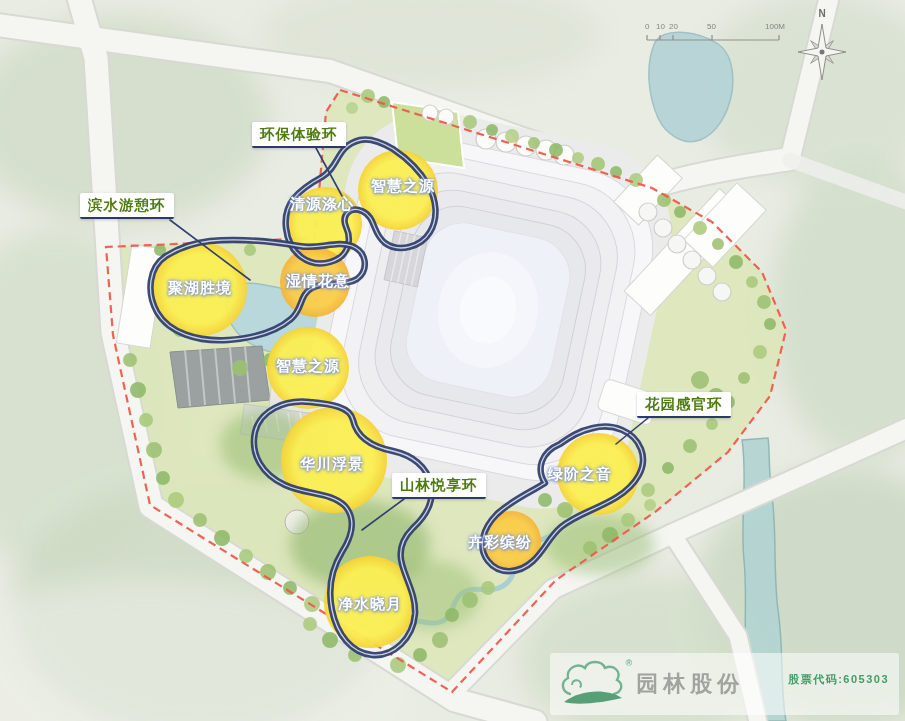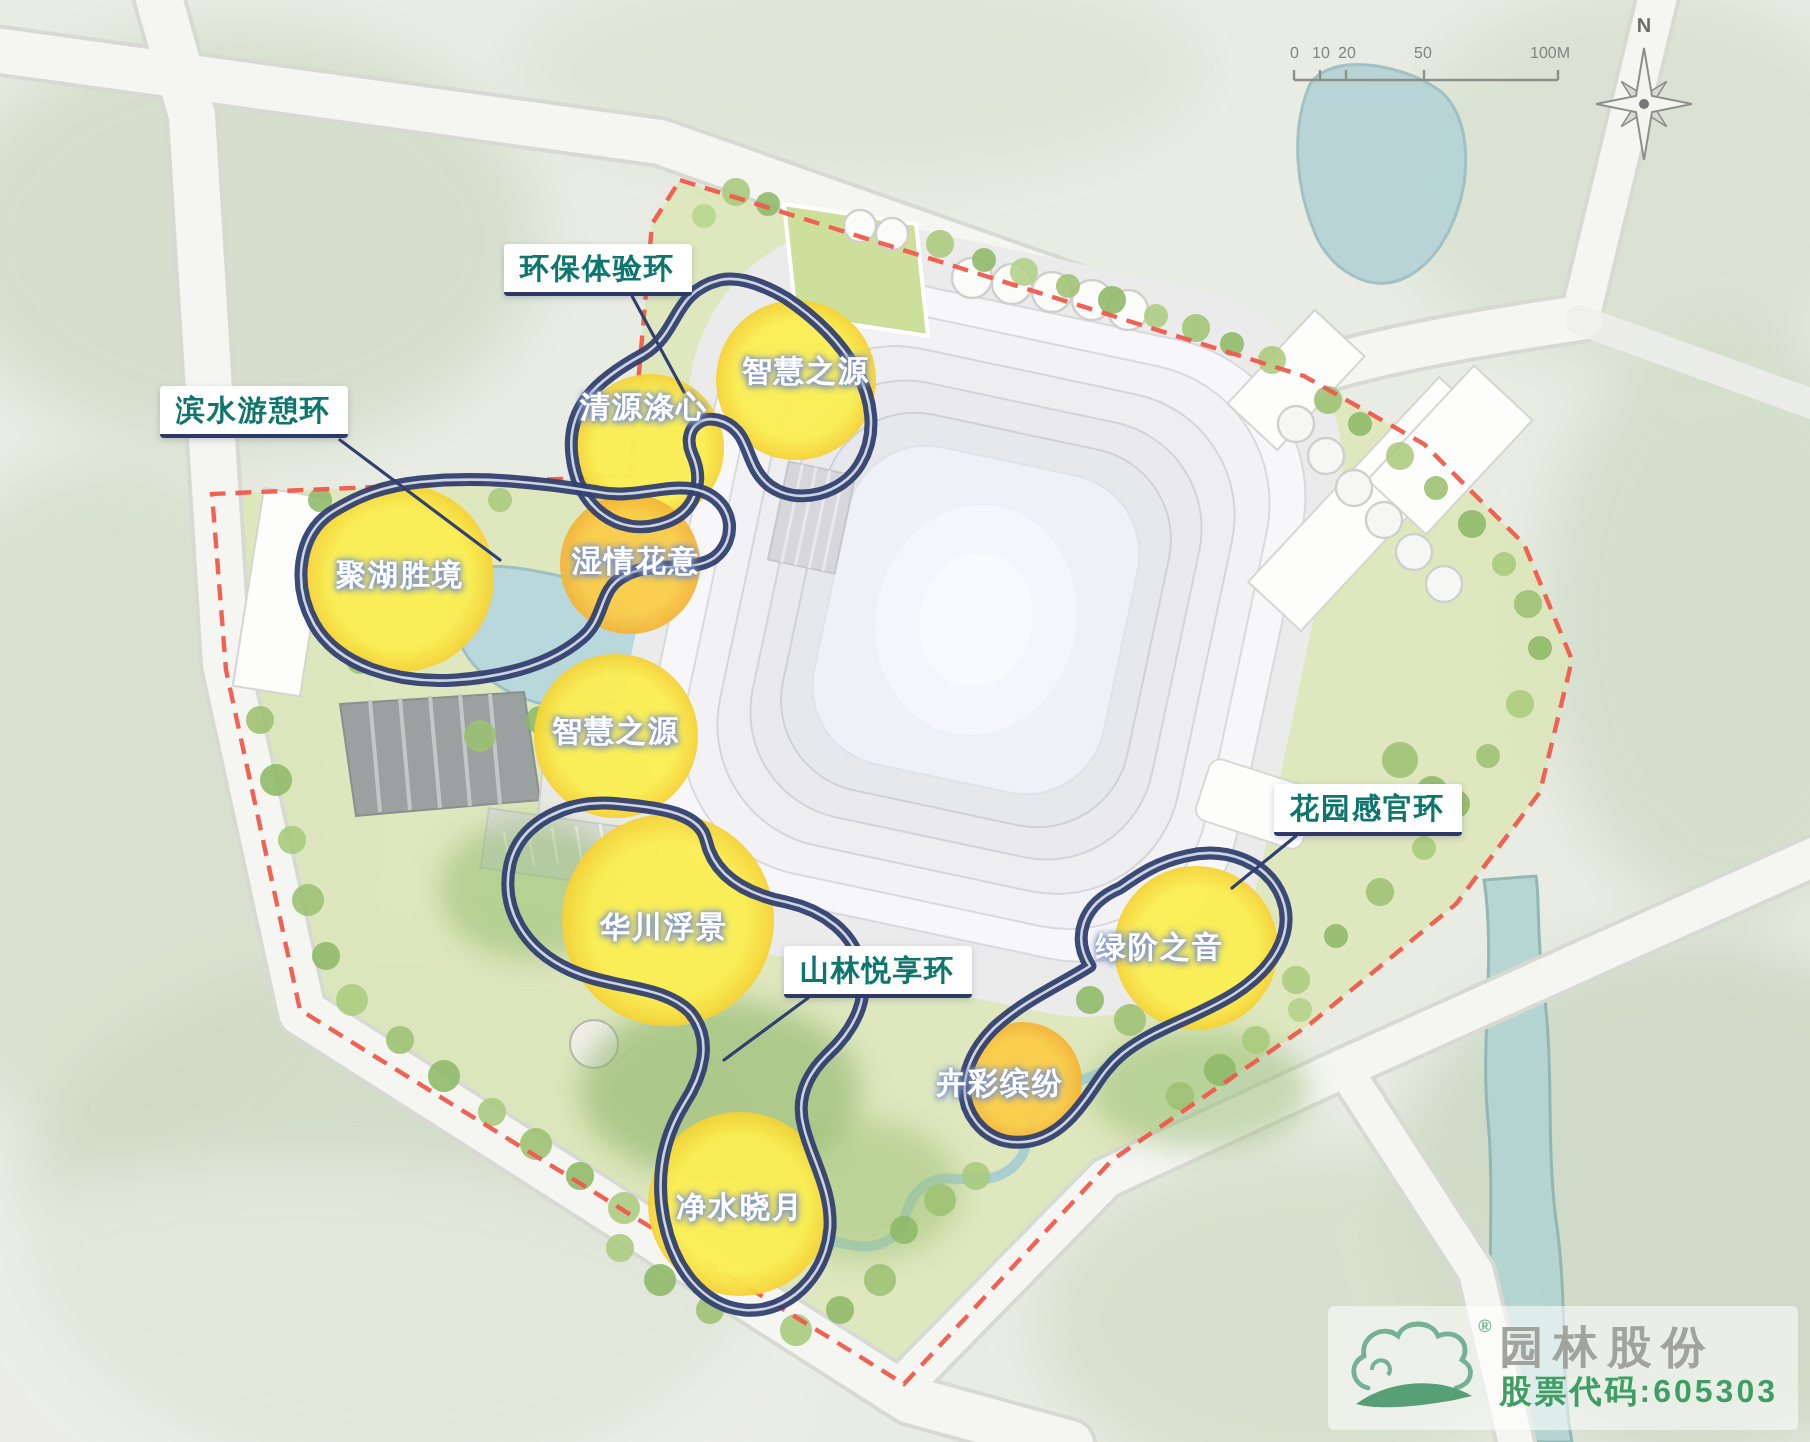--- a/index.html
+++ b/index.html
@@ -7,36 +7,36 @@
          font-family:"Liberation Sans","DejaVu Sans",sans-serif;background:#e9ece3;}
   .stage svg{position:absolute;left:0;top:0;}
   #rings-svg{pointer-events:none;z-index:30;}
   #base-svg{z-index:1;}
   .node{position:absolute;border-radius:50%;z-index:10;
         background:radial-gradient(circle,rgba(250,238,84,.97) 0 52%,rgba(246,215,58,.95) 68%,rgba(238,173,43,.92) 86%,rgba(238,173,43,0) 100%);}
   .node.orange{background:radial-gradient(circle,rgba(249,205,74,.96) 0 50%,rgba(243,175,52,.93) 74%,rgba(238,160,44,.9) 88%,rgba(238,160,44,0) 100%);}
   .node-label{position:absolute;transform:translate(-50%,-50%);z-index:40;white-space:nowrap;
         color:#fff;font-weight:bold;font-size:15px;letter-spacing:1px;
         text-shadow:0 0 2px #8096c8,0 0 4px #8096c8,0 1px 3px #7288bd;}
-  .chip{position:absolute;z-index:50;background:#fff;color:#0f766e;font-weight:bold;
+  .chip{position:absolute;z-index:50;background:#fff;color:#4d7c0f;font-weight:bold;
         font-size:14.5px;letter-spacing:1px;padding:3px 8px 2px 8px;border-radius:2px;
         border-bottom:2px solid #2e3a66;box-shadow:0 1px 3px rgba(60,70,110,.25);white-space:nowrap;}
   .compass{position:absolute;left:792px;top:8px;width:60px;height:74px;z-index:20;text-align:center;}
   .compass .n{position:absolute;left:0;right:0;top:0;font-size:10px;font-weight:bold;color:#6d6d68;}
   .compass svg{position:absolute;left:2px;top:12px;}
   .scalebar{position:absolute;left:645px;top:22px;width:140px;height:22px;z-index:20;}
   .scalebar .lab{position:absolute;top:0;font-size:8px;color:#85857f;}
   .scalebar svg{position:absolute;left:0;top:10px;}
   .logo{position:absolute;right:6px;bottom:6px;z-index:60;display:flex;align-items:center;gap:8px;
         background:rgba(255,255,255,.55);padding:5px 10px 5px 8px;border-radius:3px;}
   .logo .art{position:relative;width:70px;height:52px;}
   .logo .reg{position:absolute;right:-4px;top:0;font-size:9px;color:#74b293;font-weight:bold;}
-  .logo .txt{display:flex;flex-direction:column;line-height:1.15;}
+  .logo .txt{display:flex;flex-direction:row;line-height:1.15;gap:44px;}
   .logo .company{font-size:22px;font-weight:bold;color:#a2a29e;letter-spacing:5px;}
-  .logo .stock{font-size:16px;font-weight:bold;color:#3f9e66;letter-spacing:1.5px;margin-top:2px;}
+  .logo .stock{font-size:11px;font-weight:bold;color:#3f9e66;letter-spacing:1.5px;margin-top:2px;}
 </style>
 </head>
 <body>
 
 <div class="stage">
 
   <svg id="base-svg" width="905" height="721" viewBox="0 0 905 721">
     <defs>
       <filter id="soft" x="-40%" y="-40%" width="180%" height="180%">
           <feGaussianBlur stdDeviation="14"></feGaussianBlur>

